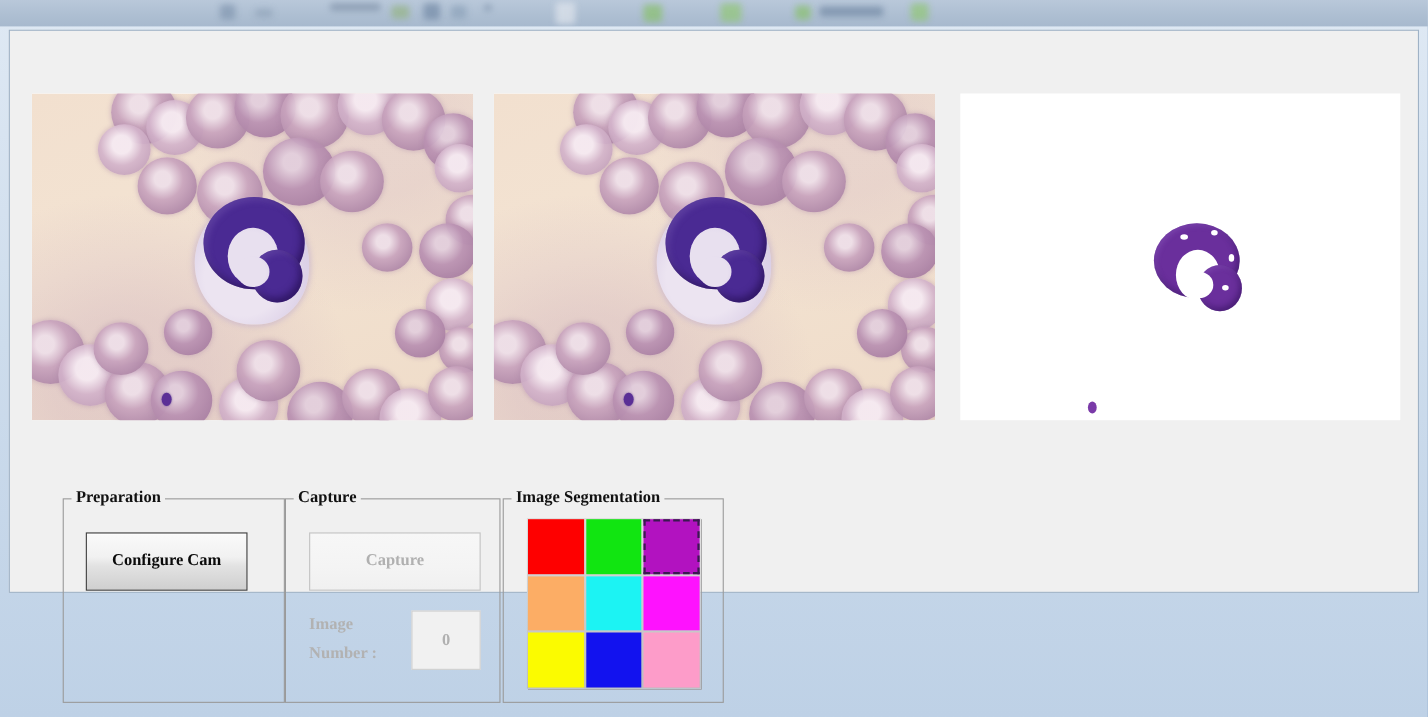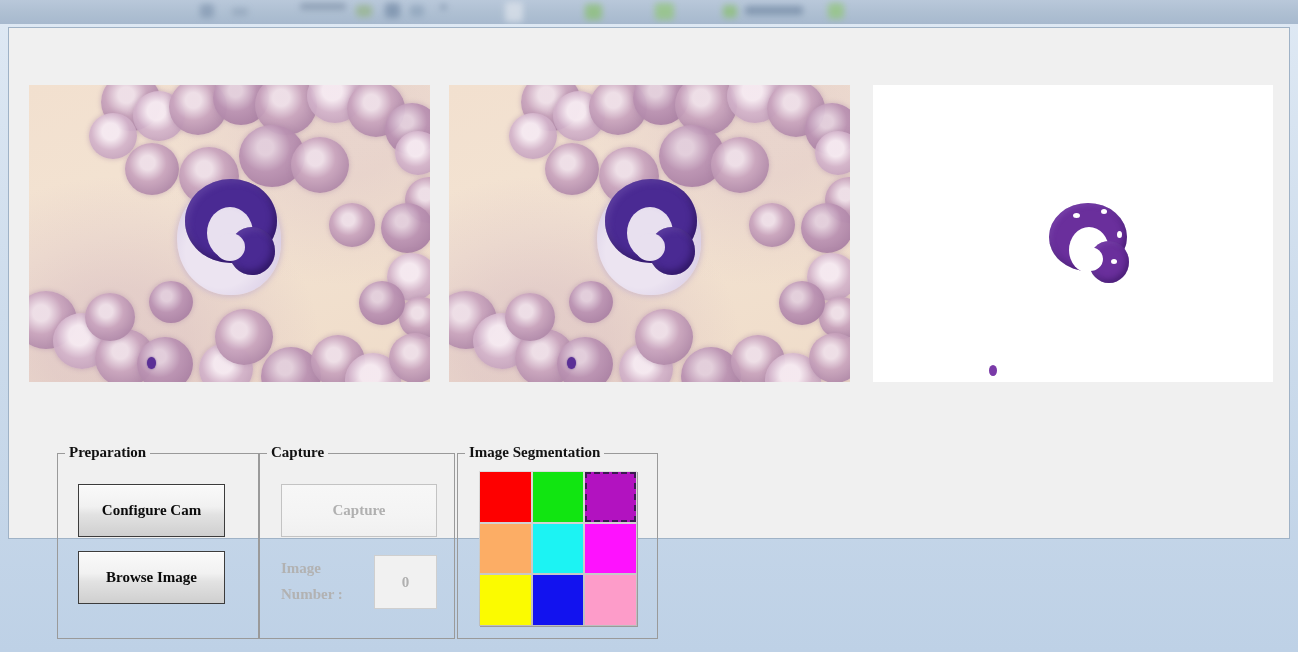--- a/index.html
+++ b/index.html
@@ -274,21 +274,20 @@
       <div class="seg-hole" style="left:228px;top:124px;width:6px;height:5px;"></div>
       <div class="seg-hole" style="left:244px;top:146px;width:5px;height:7px;"></div>
       <div class="seg-hole" style="left:238px;top:174px;width:6px;height:5px;"></div>
       <div class="seg-speck" style="left:116px;top:280px;width:8px;height:11px;"></div>
     </div>
 
     <div class="panel" id="pnl-prep">
       <span class="ptitle">Preparation</span>
     </div>
     <div class="mbtn" id="btn-configure">Configure Cam</div>
-    <div class="mbtn" id="btn-browse">Browse Image</div>
 
     <div class="panel" id="pnl-proc">
       <span class="ptitle">Capture</span>
     </div>
     <div class="mbtn disabled" id="btn-capture">Capture</div>
     <div id="lbl-imgnum">
       <div>Image</div>
       <div>Number :</div>
     </div>
     <div id="fld-imgnum">0</div>

